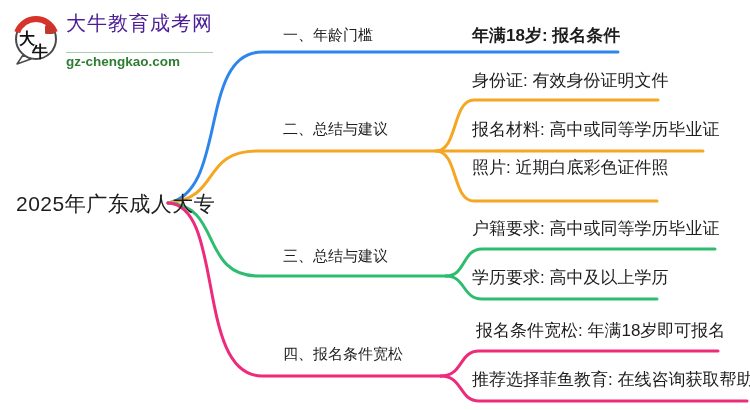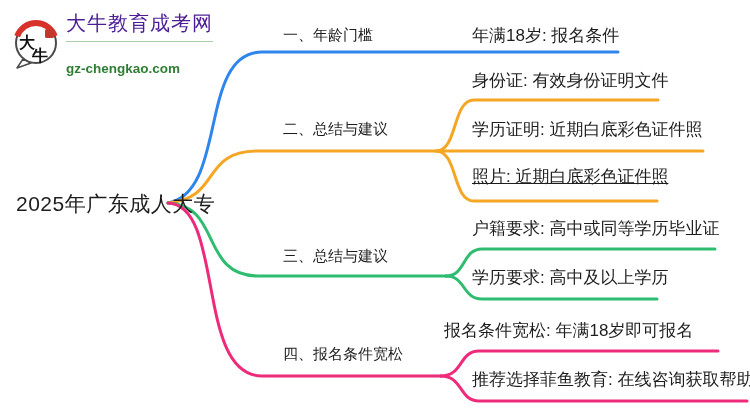--- a/index.html
+++ b/index.html
@@ -12,21 +12,21 @@
   svg.connectors{position:absolute;left:0;top:0;pointer-events:none;}
   .node{position:absolute;white-space:nowrap;line-height:22px;}
   .root-label{font-size:21px;line-height:23px;letter-spacing:0.5px;}
   .branch-label{font-size:15px;}
   .leaf-label{font-size:17px;}
   
   .logo{position:absolute;left:13px;top:11px;display:flex;align-items:center;gap:7px;}
   .logo-mark{width:46px;height:49px;flex:0 0 auto;}
   .logo-text{display:flex;flex-direction:column;}
   .logo-title{font-size:20px;font-weight:normal;color:#4c1d95;letter-spacing:1px;line-height:24px;}
-  .logo-url{font-size:13.5px;font-weight:bold;color:#2f7d33;line-height:16px;border-top:1px solid #a9cda9;padding-top:19px;margin-top:6px;}
+  .logo-url{font-size:13.5px;font-weight:bold;color:#2f7d33;line-height:16px;border-top:1px solid #a9cda9;padding-top:1px;margin-top:17px;}
 </style>
 </head>
 <body>
 
 <svg class="connectors" width="750" height="410" viewBox="0 0 750 410">
   <g fill="none" stroke-width="3" stroke-linecap="round" stroke-linejoin="round">
     <path d="M168,203 C228,192 198,52 262,52 H618" stroke="#2e86ec"></path>
     <path d="M168,203 C222,198 200,151 258,151 H703" stroke="#f5a623"></path>
     <path d="M436,151 C458,151 452,100 474,100 H658" stroke="#f5a623"></path>
     <path d="M436,151 C458,151 452,201 474,201 H657" stroke="#f5a623"></path>
@@ -50,26 +50,26 @@
   </svg>
   <div class="logo-text">
     <span class="logo-title">大牛教育成考网</span>
     <span class="logo-url">gz-chengkao.com</span>
   </div>
 </div>
 
 <div class="node root-label" style="left:16px;top:192px;">2025年广东成人大专</div>
 
 <div class="node branch-label" style="left:283px;top:24px;">一、年龄门槛</div>
-<div class="node leaf-label" style="left:472px;top:25px;">年满18岁: 报名条件</div>
+<div class="node leaf-label" style="left:472px;top:25px;font-weight:bold;">年满18岁: 报名条件</div>
 
 <div class="node branch-label" style="left:283px;top:118px;">二、总结与建议</div>
 <div class="node leaf-label" style="left:472px;top:70px;">身份证: 有效身份证明文件</div>
-<div class="node leaf-label" style="left:472px;top:119px;">学历证明: 近期白底彩色证件照</div>
-<div class="node leaf-label" style="left:472px;top:166px;text-decoration:underline;">照片: 近期白底彩色证件照</div>
+<div class="node leaf-label" style="left:472px;top:119px;">报名材料: 高中或同等学历毕业证</div>
+<div class="node leaf-label" style="left:472px;top:157px;">照片: 近期白底彩色证件照</div>
 
 <div class="node branch-label" style="left:283px;top:245px;">三、总结与建议</div>
 <div class="node leaf-label" style="left:472px;top:218px;">户籍要求: 高中或同等学历毕业证</div>
 <div class="node leaf-label" style="left:472px;top:267px;text-align:right;">学历要求: 高中及以上学历</div>
 
 <div class="node branch-label" style="left:283px;top:343px;">四、报名条件宽松</div>
-<div class="node leaf-label" style="left:444px;top:320px;">报名条件宽松: 年满18岁即可报名</div>
+<div class="node leaf-label" style="left:476px;top:320px;">报名条件宽松: 年满18岁即可报名</div>
 <div class="node leaf-label" style="left:472px;top:369px;">推荐选择菲鱼教育: 在线咨询获取帮助</div>
 
 </body></html>

